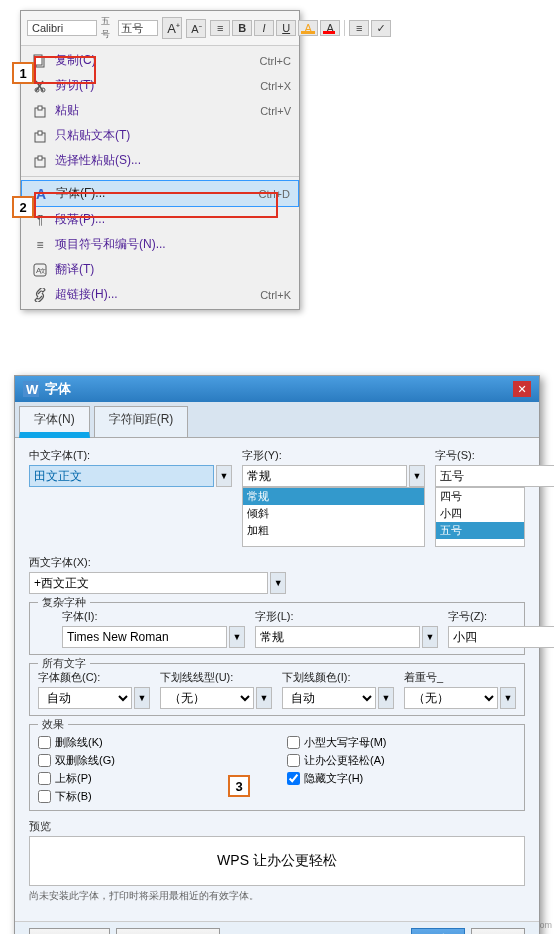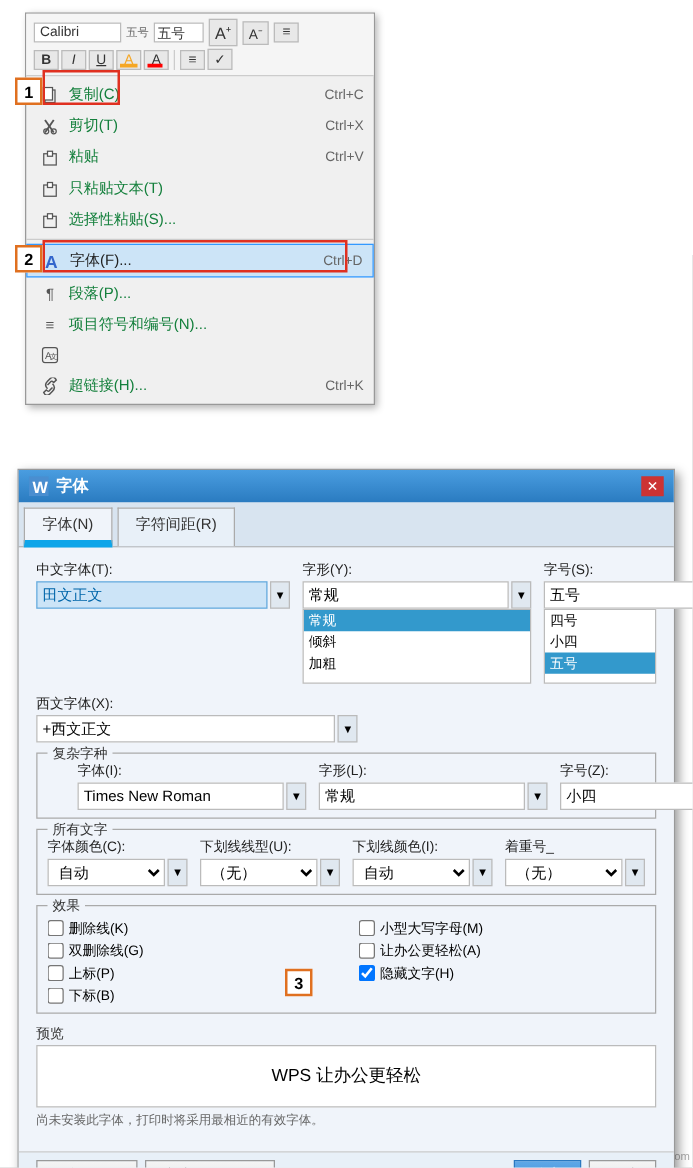--- a/index.html
+++ b/index.html
@@ -30,21 +30,21 @@
       border: 1px solid #999;
       box-shadow: 2px 2px 6px rgba(0,0,0,0.3);
       z-index: 10;
     }
 
     .mini-toolbar {
       background: #f5f5f5;
       border-bottom: 1px solid #ccc;
       padding: 4px 6px;
       display: flex;
-      flex-direction: column;
+      flex-direction: row;
       gap: 2px;
     }
 
     .mini-toolbar-row1 {
       display: flex;
       align-items: center;
       gap: 4px;
     }
 
     .mini-toolbar-row2 {
@@ -110,21 +110,21 @@
       align-items: center;
       justify-content: center;
       margin-right: 4px;
       font-size: 12px;
       color: #555;
     }
 
     .menu-item-label {
       flex: 1;
       font-size: 12px;
-      color: #15803d;
+      color: #4c1d95;
     }
 
     .menu-item-shortcut {
       font-size: 11px;
       color: #666;
       margin-left: 20px;
     }
 
     .menu-separator {
       height: 1px;
@@ -553,20 +553,21 @@
       <span class="menu-item-label">项目符号和编号(N)...</span>
     </div>
     <div class="menu-item">
       <span class="menu-item-icon">
         <svg width="14" height="14" viewBox="0 0 14 14">
             <rect x="1" y="1" width="12" height="12" rx="2" fill="none" stroke="#555" stroke-width="1"></rect>
             <text x="3" y="10" font-size="8" fill="#555">A</text>
             <text x="7" y="10" font-size="6" fill="#555">文</text>
           </svg>
       </span>
+      <span class="menu-item-label">翻译(T)</span>
     </div>
     <div class="menu-item">
       <span class="menu-item-icon">
         <svg width="14" height="14" viewBox="0 0 14 14">
             <path d="M5 9 Q2 6 5 3 L7 1 Q10 -2 12 2 L10 4 Q8 2 7 4 L5 6" fill="none" stroke="#555" stroke-width="1.2"></path>
             <path d="M9 5 Q12 8 9 11 L7 13 Q4 16 2 12 L4 10 Q6 12 7 10 L9 8" fill="none" stroke="#555" stroke-width="1.2"></path>
           </svg>
       </span>
       <span class="menu-item-label">超链接(H)...</span>
       <span class="menu-item-shortcut">Ctrl+K</span>

